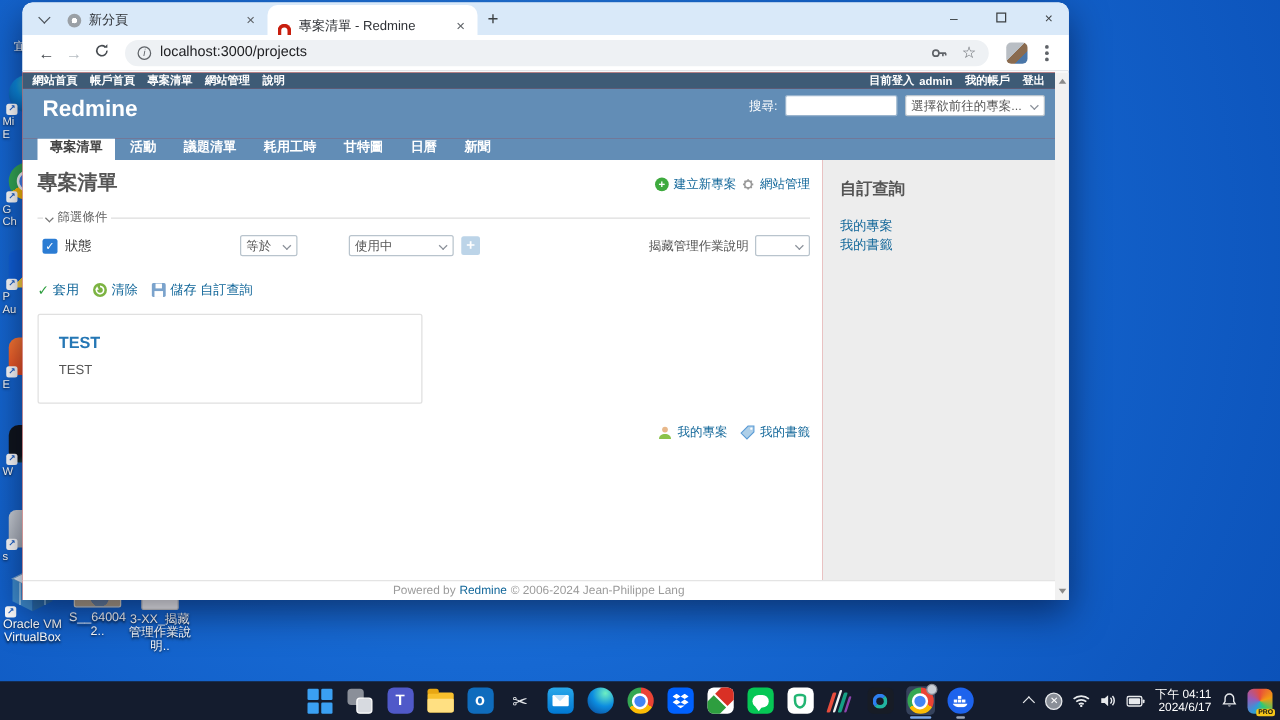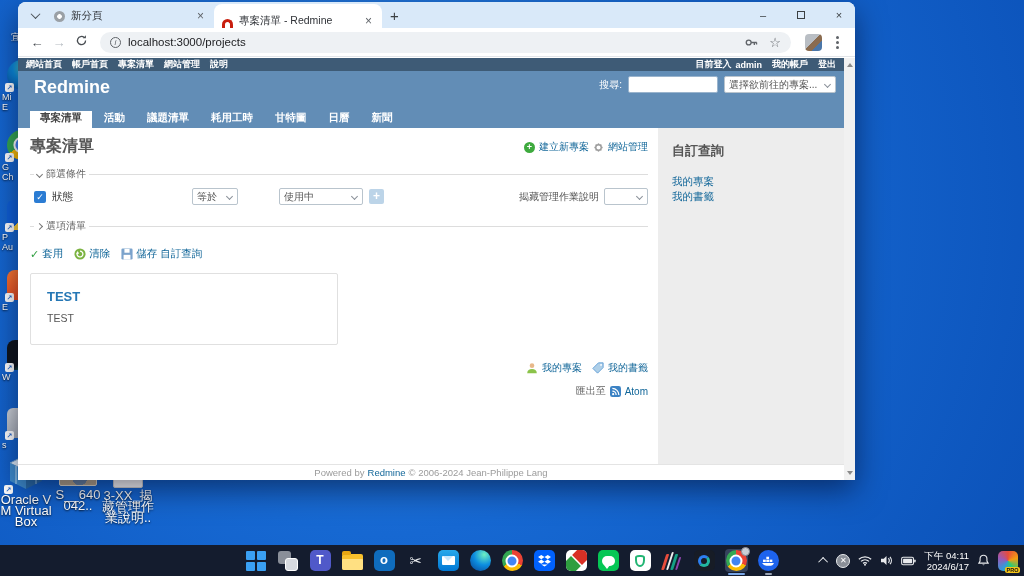--- a/index.html
+++ b/index.html
@@ -20,21 +20,21 @@
   .g-chrome{ border-radius:50% !important; background:conic-gradient(#ea4335 0 33%, #fbbc05 33% 66%, #34a853 66% 100%); position:relative; }
   .g-chrome::after { content:""; position:absolute; left:50%; top:50%; width:44%; height:44%;
     transform:translate(-50%,-50%); background:#4285f4; border:2px solid #fff; border-radius:50%; }
   .g-pa    { background:linear-gradient(135deg,#0f5fd7 55%, #ffd23e 55%); }
   .g-orange{ background:linear-gradient(160deg,#ff7b33,#e0401e); border-radius:8px !important; }
   .g-dark  { background:linear-gradient(140deg,#10151c 60%, #21d4c4); border-radius:8px !important; }
   .g-gray  { background:linear-gradient(150deg,#cfd4da,#9aa1ab); }
 
   
   .dicon-big { position:absolute; width:52px; text-align:center; z-index:1; }
-  .dicon-big .lbl { margin-top:2px; font-size:13px; line-height:11px; color:#fff;
+  .dicon-big .lbl { margin-top:2px; font-size:10px; line-height:11px; color:#fff;
     text-shadow:0 1px 2px rgba(0,0,0,.85); word-break:break-all; }
   .vbox { position:relative; width:40px; height:40px; margin:0 auto; }
   .photo { width:38px; height:30px; margin:4px auto 3px; border-radius:2px; border:1px solid #e8e2d2;
     background:radial-gradient(circle at 30% 40%, #c9a27a 0 22%, transparent 23%),
                radial-gradient(circle at 70% 35%, #8a6b4f 0 18%, transparent 19%),
                radial-gradient(circle at 55% 75%, #6e89a8 0 25%, transparent 26%),
                linear-gradient(#d8cdb8,#b9a88e); }
   .worddoc { position:relative; width:30px; height:36px; margin:0 auto;
     background:#fff; border:1px solid #d4d4d4; border-radius:2px; }
   .worddoc .bar { position:absolute; left:-6px; top:7px; width:17px; height:17px; background:#185abd;
@@ -419,26 +419,20 @@
               <span class="plusbtn">+</span>
               <span class="addf">
                 <span>揭藏管理作業說明</span>
                 <span class="sel" style="width:44px;">
                   <span class="cv"></span>
                 </span>
               </span>
             </div>
           </fieldset>
 
-          <fieldset class="box">
-            <legend>
-              <span class="caret-r"></span>
-              <span>選項清單</span>
-            </legend>
-          </fieldset>
 
           <div class="btnrow">
             <a href="#">
               <span class="okmark">✓</span>
               <span>套用</span>
             </a>
             <a href="#" style="margin-left:6px;">
               <svg width="12" height="12" viewBox="0 0 14 14">
                 <circle cx="7" cy="7" r="6.5" fill="#7cb342"></circle>
                 <path d="M7 3.6a3.4 3.4 0 1 1-3.1 2" stroke="#fff" stroke-width="1.5" fill="none"></path>
@@ -465,30 +459,20 @@
             <svg width="12" height="12" viewBox="0 0 14 14">
               <circle cx="7" cy="4.3" r="2.7" fill="#e8b88a"></circle>
               <path d="M1.4 13c0-3.1 2.5-4.7 5.6-4.7s5.6 1.6 5.6 4.7z" fill="#8bc34a"></path>
             </svg>
             <a href="#">我的專案</a>
             <svg width="12" height="12" viewBox="0 0 14 14" style="margin-left:6px;">
               <path d="M1 7.5 7.5 1H13v5.5L6.5 13z" fill="#aecfe8" stroke="#5b9bd5"></path>
               <circle cx="10.6" cy="3.4" r="1.1" fill="#fff"></circle>
             </svg>
             <a href="#">我的書籤</a>
-          </div>
-          <div class="exprow">
-            <span>匯出至</span>
-            <svg width="11" height="11" viewBox="0 0 14 14">
-              <rect width="14" height="14" rx="3" fill="#3b82c4"></rect>
-              <circle cx="4" cy="10.4" r="1.4" fill="#fff"></circle>
-              <path d="M3 6.6a4.8 4.8 0 0 1 4.8 4.8" stroke="#fff" stroke-width="1.6" fill="none"></path>
-              <path d="M3 3.1a8.3 8.3 0 0 1 8.3 8.3" stroke="#fff" stroke-width="1.6" fill="none"></path>
-            </svg>
-            <a href="#">Atom</a>
           </div>
         </div>
 
         <div class="rm-side">
           <h3>自訂查詢</h3>
           <a href="#">我的專案</a>
           <a href="#">我的書籤</a>
         </div>
       </div>
 

